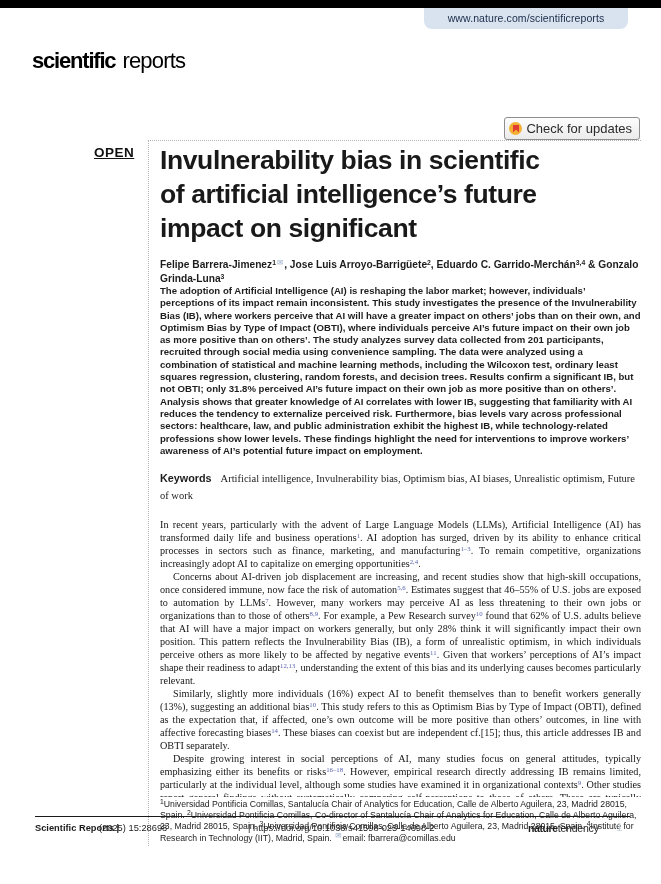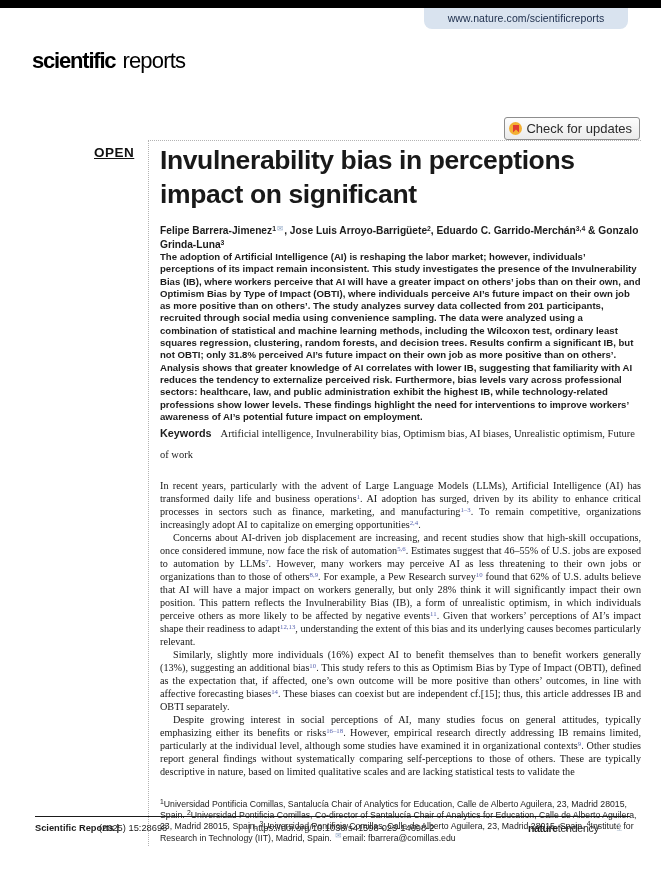--- a/index.html
+++ b/index.html
@@ -33,21 +33,21 @@
   .dotted-v{position:absolute;left:148px;top:140px;height:706px;border-left:1px dotted #b3b3b3;}
 
   .open-label{position:absolute;left:94px;top:145px;font-size:13.5px;font-weight:700;
               letter-spacing:0.5px;color:#111;text-decoration:underline;}
 
   
   .content{position:absolute;left:160px;top:143px;width:481px;height:654px;overflow:hidden;}
   .title{font-size:26.5px;font-weight:700;line-height:34px;letter-spacing:-0.4px;color:#191919;}
   .authors{margin-top:13px;font-size:10.2px;font-weight:700;line-height:13.5px;color:#1c1c1c;}
   .abstract{font-size:9.6px;font-weight:700;line-height:12.3px;color:#1e1e1e;}
-  .keywords{font-size:10.5px;line-height:21px;}
+  .keywords{margin-top:13px;font-size:10.5px;line-height:16px;}
   .kw-label{font-family:"Liberation Sans",sans-serif;font-weight:700;font-size:10.8px;
             margin-right:9px;}
   .kw-text{font-family:"Liberation Serif",serif;font-size:10.5px;color:#222;}
   .body-text{margin-top:14px;font-family:"Liberation Serif",serif;font-size:10.2px;
              line-height:13px;text-align:justify;color:#151515;}
   .body-text p{margin:0;}
   .body-text p + p{text-indent:13px;}
 
   sup.sup{font-size:6.8px;vertical-align:3px;line-height:0;font-weight:inherit;}
   sup.ref{color:#5763ae;}
@@ -92,21 +92,22 @@
     <span class="txt">Check for updates</span>
   </div>
 
   <div class="dotted-h"></div>
   <div class="dotted-v"></div>
 
   <div class="open-label">OPEN</div>
 
   <div class="content">
     <div class="title">
-      <div>Invulnerability bias in perceptions</div>
+      <div>Invulnerability bias in scientific</div>
+      <div>of artificial intelligence’s future</div>
       <div>impact on significant</div>
     </div>
 
     <div class="authors">Felipe Barrera-Jimenez<sup class="sup">1</sup><span class="mail">✉</span>, Jose Luis Arroyo-Barrigüete<sup class="sup">2</sup>, Eduardo C. Garrido-Merchán<sup class="sup">3,4</sup> &amp; Gonzalo Grinda-Luna<sup class="sup">3</sup></div>
 
     <div class="abstract">The adoption of Artificial Intelligence (AI) is reshaping the labor market; however, individuals’ perceptions of its impact remain inconsistent. This study investigates the presence of the Invulnerability Bias (IB), where workers perceive that AI will have a greater impact on others’ jobs than on their own, and Optimism Bias by Type of Impact (OBTI), where individuals perceive AI’s future impact on their own job as more positive than on others’. The study analyzes survey data collected from 201 participants, recruited through social media using convenience sampling. The data were analyzed using a combination of statistical and machine learning methods, including the Wilcoxon test, ordinary least squares regression, clustering, random forests, and decision trees. Results confirm a significant IB, but not OBTI; only 31.8% perceived AI’s future impact on their own job as more positive than on others’. Analysis shows that greater knowledge of AI correlates with lower IB, suggesting that familiarity with AI reduces the tendency to externalize perceived risk. Furthermore, bias levels vary across professional sectors: healthcare, law, and public administration exhibit the highest IB, while technology-related professions show lower levels. These findings highlight the need for interventions to improve workers’ awareness of AI’s potential future impact on employment.</div>
 
     <div class="keywords">
       <span class="kw-label">Keywords</span><span class="kw-text">Artificial intelligence, Invulnerability bias, Optimism bias, AI biases, Unrealistic optimism, Future of work</span>
     </div>

